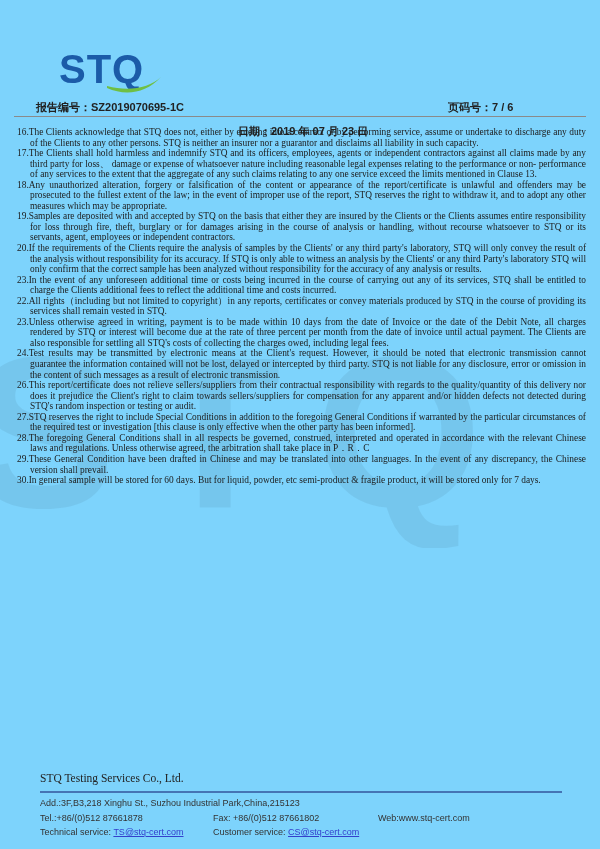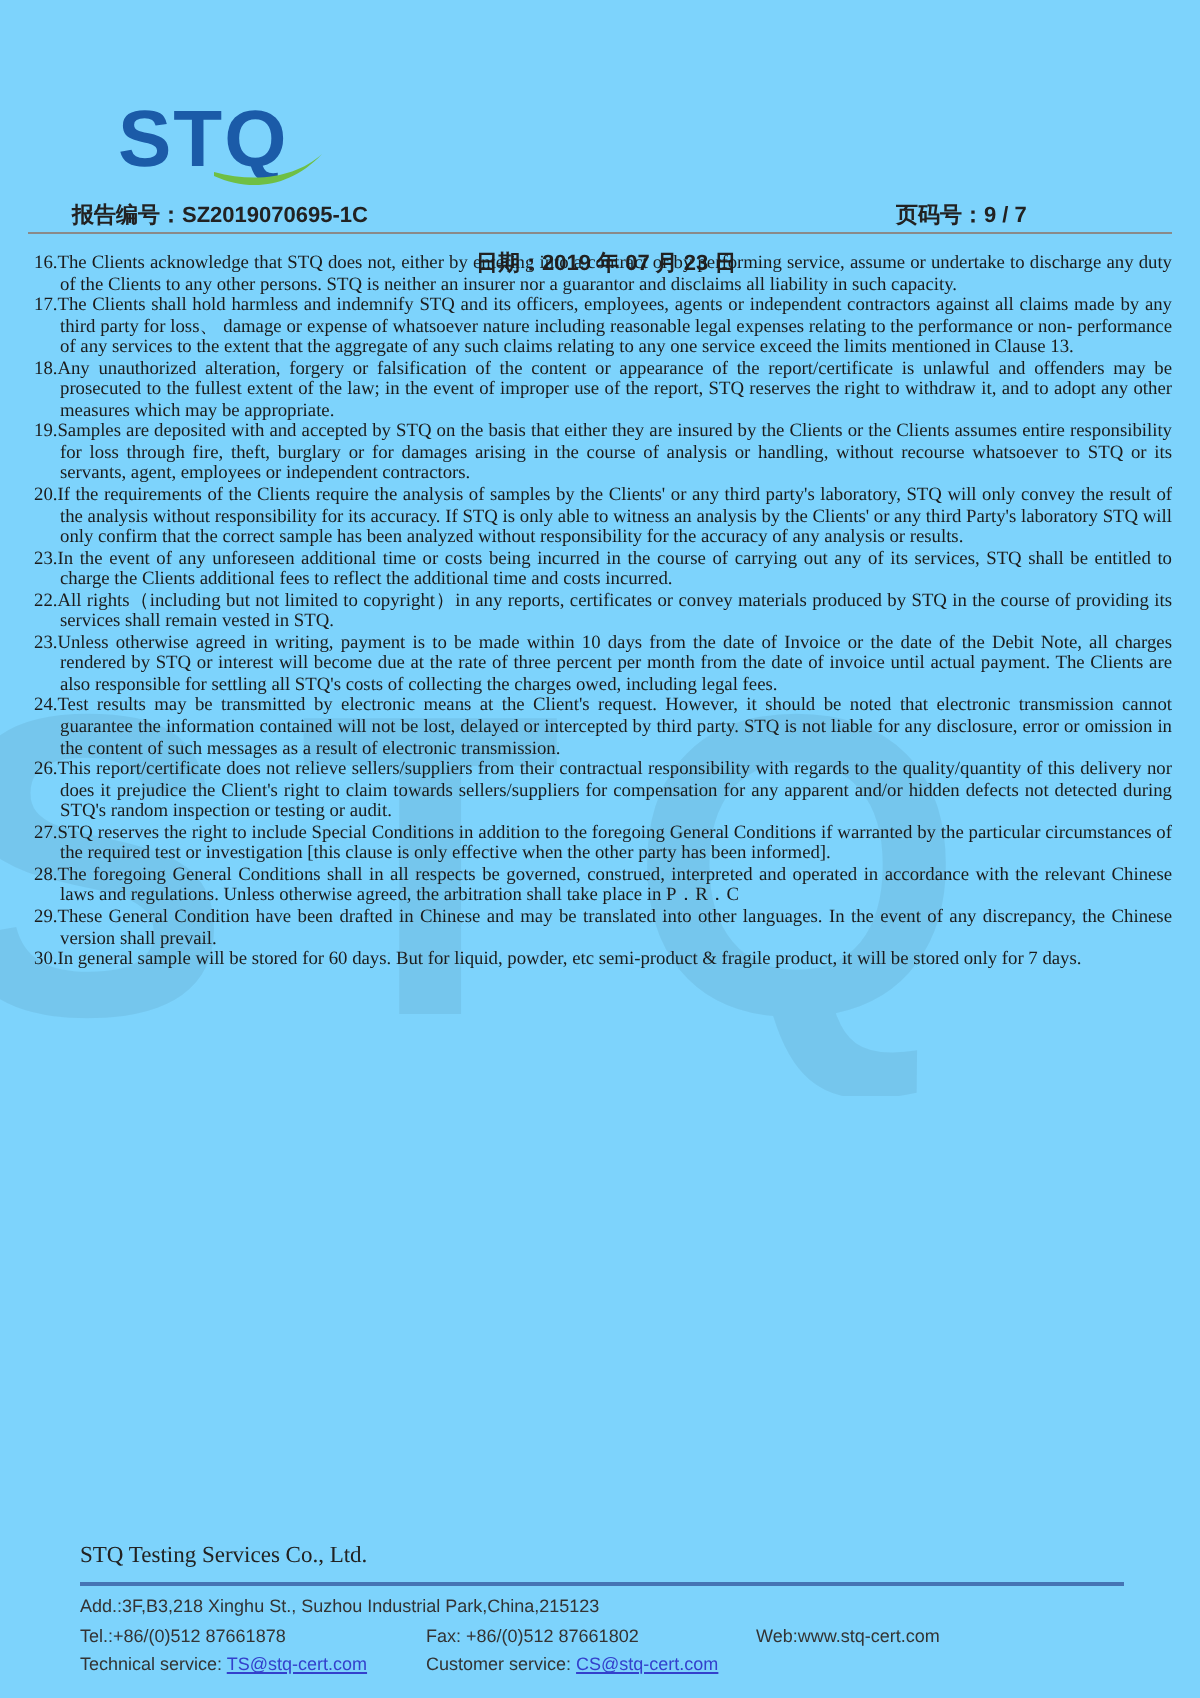--- a/index.html
+++ b/index.html
@@ -59,21 +59,21 @@
 
   <svg class="logo" viewBox="0 0 112 52">
     <text x="2" y="37" font-family="'Liberation Sans',sans-serif" font-weight="bold" font-size="40" letter-spacing="1" fill="#1b5ba8">STQ</text>
     <path d="M50 42 C 68 50, 88 48, 104 31 C 92 42, 72 46, 50 40 Z" fill="#6fbf44"></path>
   </svg>
 
 
   <div class="hdr-row">
     <span class="hdr-report">报告编号：SZ2019070695-1C</span>
     <span class="hdr-date">日期：2019 年 07 月 23 日</span>
-    <span class="hdr-page">页码号：9 / 7</span>
+    <span class="hdr-page">页码号：7 / 6</span>
   </div>
 
   <div class="hdr-rule"></div>
 
   <div class="watermark">STQ</div>
 
   <div class="clauses">
     <div class="clause"><span class="num">16.</span><span>The Clients acknowledge that STQ does not, either by entering into a contract or by performing service, assume or undertake to discharge any duty of the Clients to any other persons. STQ is neither an insurer nor a guarantor and disclaims all liability in such capacity.</span></div>
     <div class="clause"><span class="num">17.</span><span>The Clients shall hold harmless and indemnify STQ and its officers, employees, agents or independent contractors against all claims made by any third party for loss、 damage or expense of whatsoever nature including reasonable legal expenses relating to the performance or non- performance of any services to the extent that the aggregate of any such claims relating to any one service exceed the limits mentioned in Clause 13.</span></div>
     <div class="clause"><span class="num">18.</span><span>Any unauthorized alteration, forgery or falsification of the content or appearance of the report/certificate is unlawful and offenders may be prosecuted to the fullest extent of the law; in the event of improper use of the report, STQ reserves the right to withdraw it, and to adopt any other measures which may be appropriate.</span></div>

